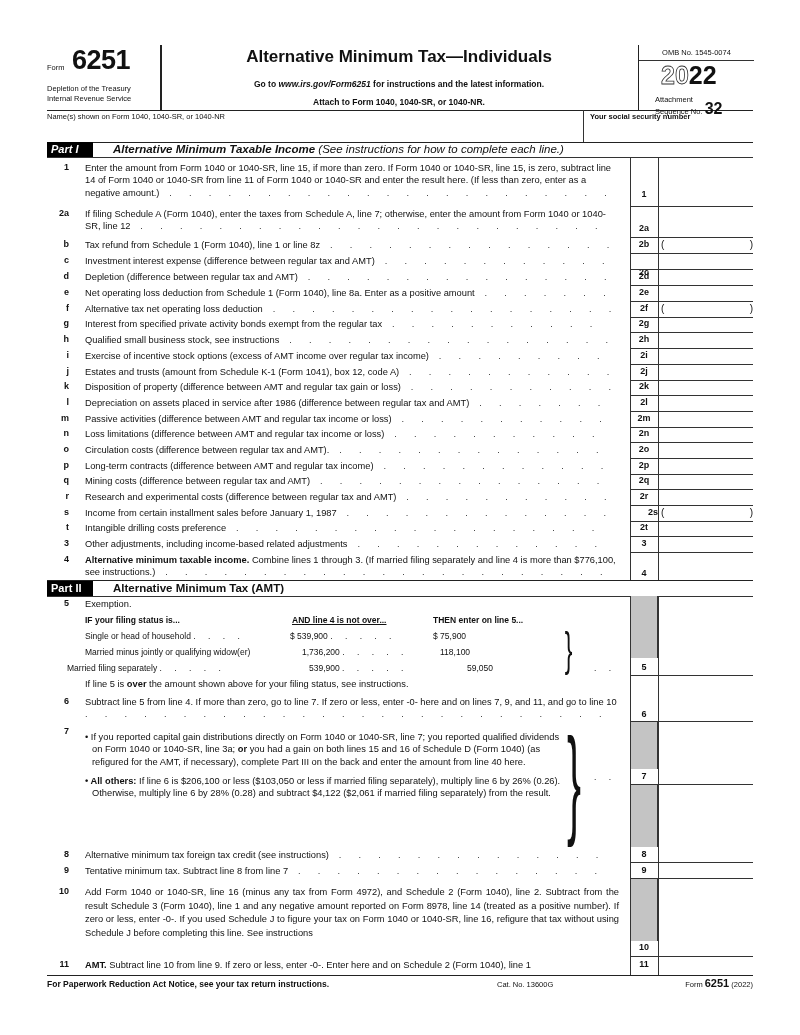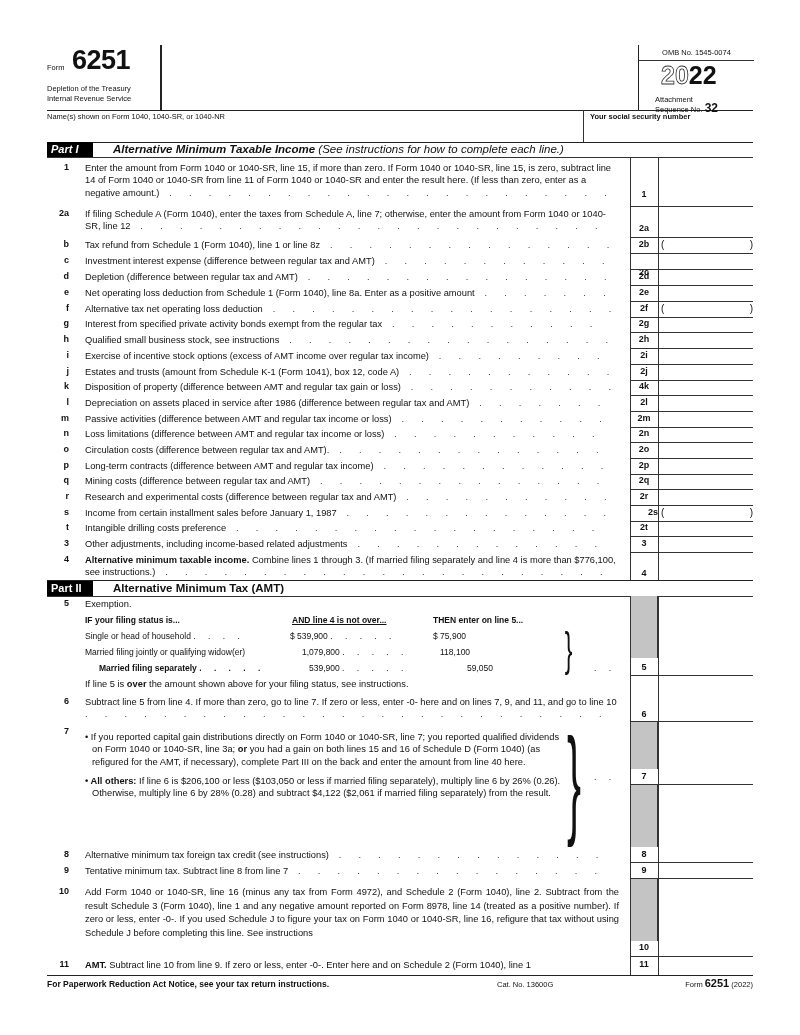--- a/index.html
+++ b/index.html
@@ -18,21 +18,21 @@
   .title { position: absolute; left: 0; right: 0; top: 2px; font-size: 17px; font-weight: bold; }
   .goto { position: absolute; left: 0; right: 0; top: 34px; font-size: 8.5px; font-weight: bold; }
   .goto i { font-style: italic; }
   .attach { position: absolute; left: 0; right: 0; top: 52px; font-size: 8.5px; font-weight: bold; }
   .hdr-right { position: absolute; left: 591px; top: 0; width: 115px; height: 65px; border-left: 1.5px solid #222; }
   .omb { position: absolute; left: 0; right: 0; top: 3px; text-align: center; font-size: 7.5px;
          border-bottom: 1px solid #333; padding-bottom: 3px; }
   .year { position: absolute; left: 22px; top: 16px; font-size: 25px; font-weight: bold; letter-spacing: 0px; }
   .year .out { color: #fff; -webkit-text-stroke: 0.8px #333; }
   .attseq { position: absolute; left: 16px; top: 50px; font-size: 7.5px; line-height: 9px; }
-  .attseq b { font-size: 12px; }
+  .attseq b { font-size: 16px; }
 
   .namerow { position: absolute; top: 110px; left: 0; width: 706px; height: 32px; border-bottom: 1.5px solid #222; }
   .name-lbl { position: absolute; left: 0; top: 2px; font-size: 7.5px; }
   .ssn { position: absolute; left: 536px; top: 0; width: 170px; height: 32px; border-left: 1px solid #333; }
   .ssn-lbl { position: absolute; left: 6px; top: 2px; font-size: 7.5px; font-weight: bold; }
 
   
   .part-hdr { position: absolute; left: 0; width: 706px; height: 15px; border-bottom: 1px solid #333; }
   .part-tag { position: absolute; left: 0; top: 0; height: 15px; width: 46px; background: #000; color: #fff;
               font-weight: bold; font-size: 11px; line-height: 15px; padding-left: 4px; box-sizing: border-box; }
@@ -68,20 +68,27 @@
 
   <div class="hdr">
     <div class="hdr-left">
       <span class="form-word">Form</span>
       <span class="form-num">6251</span>
       <div class="dept">
         <div>Depletion of the Treasury</div>
         <div>Internal Revenue Service</div>
       </div>
     </div>
+    <div class="hdr-center">
+      <div class="title">Alternative Minimum Tax—Individuals</div>
+      <div class="goto">
+        <span>Go to </span><i>www.irs.gov/Form6251</i><span> for instructions and the latest information.</span>
+      </div>
+      <div class="attach">Attach to Form 1040, 1040-SR, or 1040-NR.</div>
+    </div>
     <div class="hdr-right">
       <div class="omb">OMB No. 1545-0074</div>
       <div class="year"><span class="out">20</span><span>22</span></div>
       <div class="attseq">
         <div>Attachment</div>
         <div><span>Sequence No.</span> <b>32</b></div>
       </div>
     </div>
   </div>
 
@@ -188,21 +195,21 @@
       <span class="lnum">j</span>
       <span class="ltext" style="overflow: hidden; white-space: normal; max-height: 13px;">Estates and trusts (amount from Schedule K-1 (Form 1041), box 12, code A)<span class="dots" style="letter-spacing: 7.3px; color: rgb(51, 51, 51);"> . . . . . . . . . . . . . . . . . . . . . . . . . . . . . . . . . . . . . . . . . . . . . . . . . . .</span></span>
       <span class="boxlbl" style="top:0;border:none;">2j</span>
       <div class="amt" style="top:0;height:15px;"></div>
     </div>
     <div class="rule" style="top:380px;"></div>
 
     <div class="line" style="top:381px;">
       <span class="lnum">k</span>
       <span class="ltext" style="overflow: hidden; white-space: normal; max-height: 13px;">Disposition of property (difference between AMT and regular tax gain or loss)<span class="dots" style="letter-spacing: 7.3px; color: rgb(51, 51, 51);"> . . . . . . . . . . . . . . . . . . . . . . . . . . . . . . . . . . . . . . . . . . . . . . . . . . .</span></span>
-      <span class="boxlbl" style="top:0;border:none;">4k</span>
+      <span class="boxlbl" style="top:0;border:none;">2k</span>
       <div class="amt" style="top:0;height:15px;"></div>
     </div>
     <div class="rule" style="top:395px;"></div>
 
     <div class="line" style="top:397px;">
       <span class="lnum">l</span>
       <span class="ltext" style="overflow: hidden; white-space: normal; max-height: 13px;">Depreciation on assets placed in service after 1986 (difference between regular tax and AMT)<span class="dots" style="letter-spacing: 7.3px; color: rgb(51, 51, 51);"> . . . . . . . . . . . . . . . . . . . . . . . . . . . . . . . . . . . . . . . . . . . . . . . . . . .</span></span>
       <span class="boxlbl" style="top:0;border:none;">2l</span>
       <div class="amt" style="top:0;height:15px;"></div>
     </div>
@@ -303,25 +310,25 @@
   </div>
   <div class="shade" style="top:596px;height:62px;"></div>
   <div class="ex-row" style="left:38px;top:615px;font-weight:bold;">IF your filing status is...</div>
   <div class="ex-row" style="left:245px;top:615px;font-weight:bold;text-decoration:underline;">AND line 4 is not over...</div>
   <div class="ex-row" style="left:386px;top:615px;font-weight:bold;">THEN enter on line 5...</div>
 
   <div class="ex-row" style="left:38px;top:631px;"><span>Single or head of household</span> <span style="letter-spacing:5px;">. . . .</span></div>
   <div class="ex-row" style="left:243px;top:631px;"><span>$ 539,900</span> <span style="letter-spacing:5px;">. . . . .</span></div>
   <div class="ex-row" style="left:386px;top:631px;">$ 75,900</div>
 
-  <div class="ex-row" style="left:38px;top:647px;">Married filing jointly or qualifying widow(er)</div>
-  <div class="ex-row" style="left:255px;top:647px;"><span>1,079,800</span> <span style="letter-spacing:5px;">. . . . .</span></div>
+  <div class="ex-row" style="left:38px;top:647px;">Married minus jointly or qualifying widow(er)</div>
+  <div class="ex-row" style="left:255px;top:647px;"><span>1,736,200</span> <span style="letter-spacing:5px;">. . . . .</span></div>
   <div class="ex-row" style="left:393px;top:647px;">118,100</div>
 
-  <div class="ex-row" style="left:52px;top:663px;font-weight:bold;"><span>Married filing separately</span> <span style="letter-spacing:5px;">. . . . .</span></div>
+  <div class="ex-row" style="left:20px;top:663px;"><span>Married filing separately</span> <span style="letter-spacing:5px;">. . . . .</span></div>
   <div class="ex-row" style="left:262px;top:663px;"><span>539,900</span> <span style="letter-spacing:5px;">. . . . .</span></div>
   <div class="ex-row" style="left:398px;top:663px;padding-left:22px;">59,050</div>
 
   <div class="brace" style="left:514px;top:626px;font-size:46px;transform:scaleX(0.5);">}</div>
   <div class="ex-row" style="left:547px;top:663px;letter-spacing:5px;">. .</div>
   <span class="boxlbl" style="top:662px;border:none;">5</span>
   <div class="amt" style="top:596px;height:80px;"></div>
 
   <div class="ex-row" style="left:38px;top:679px;font-size:9.3px;"><span>If line 5 is </span><b>over</b><span> the amount shown above for your filing status, see instructions.</span></div>
   <div class="rule" style="top:675px;"></div>

